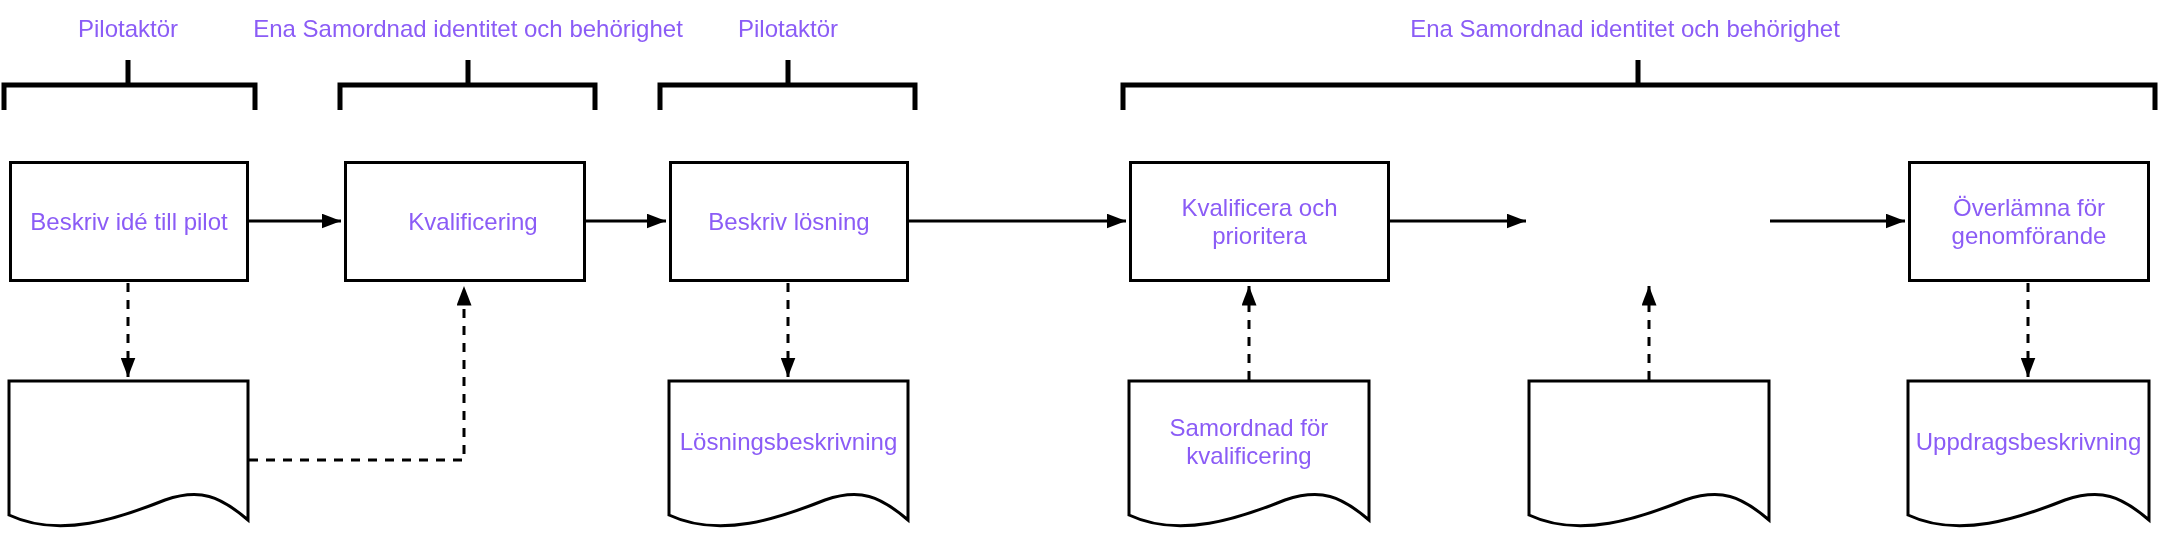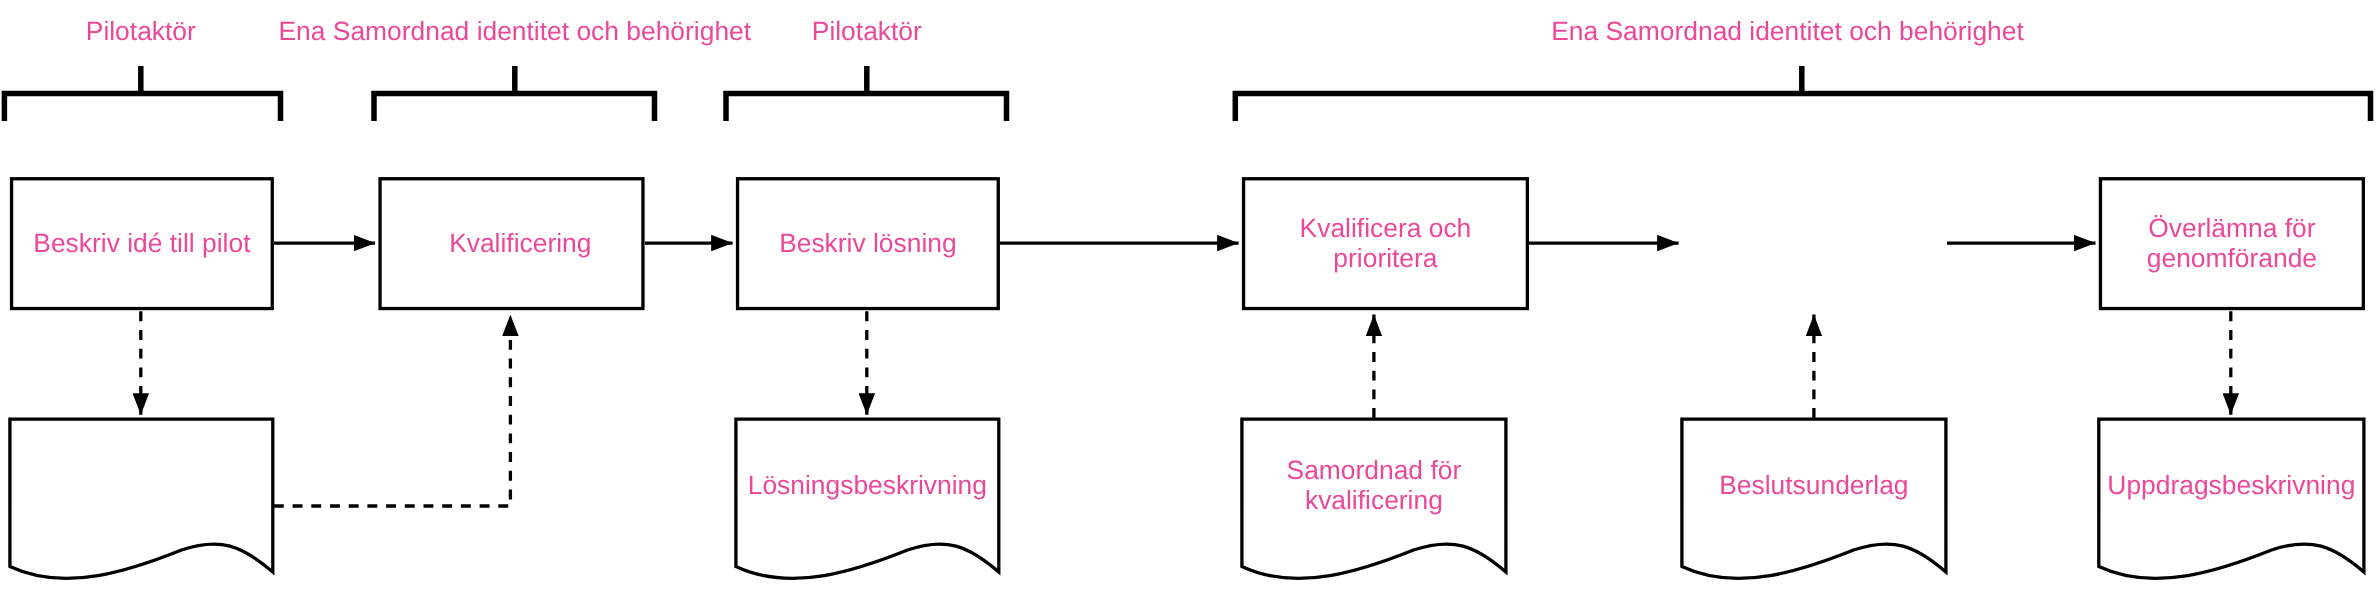--- a/index.html
+++ b/index.html
@@ -6,21 +6,21 @@
     margin: 0;
     padding: 0;
     background: #ffffff;
   }
   .canvas {
     position: relative;
     width: 2162px;
     height: 542px;
     background: #ffffff;
     font-family: "Liberation Sans", sans-serif;
-    color: #ec4899;
+    color: #8b5cf6;
     overflow: hidden;
   }
   svg.layer {
     position: absolute;
     left: 0; top: 0;
     width: 2162px; height: 542px;
     pointer-events: none;
   }
   .brace-label {
     position: absolute;
@@ -101,16 +101,15 @@
   <div class="brace-label" style="left:1625px;">Ena Samordnad identitet och behörighet</div>
 
   <div class="process-box" style="left:9px;width:240px;">Beskriv idé till pilot</div>
   <div class="process-box" style="left:344px;width:242px;padding-left:20px;">Kvalificering</div>
   <div class="process-box" style="left:669px;width:240px;">Beskriv lösning</div>
   <div class="process-box" style="left:1129px;width:261px;">Kvalificera och prioritera</div>
   <div class="process-box" style="left:1908px;width:242px;">Överlämna för genomförande</div>
 
   <div class="doc-label" style="left:675px;width:227px;">Lösningsbeskrivning</div>
   <div class="doc-label" style="left:1135px;width:228px;">Samordnad för kvalificering</div>
-  <div class="doc-label" style="left:1535px;width:228px;">Beslutsunderlag</div>
   <div class="doc-label" style="left:1911px;width:235px;">Uppdragsbeskrivning</div>
 
 </div>
 
 </body></html>

